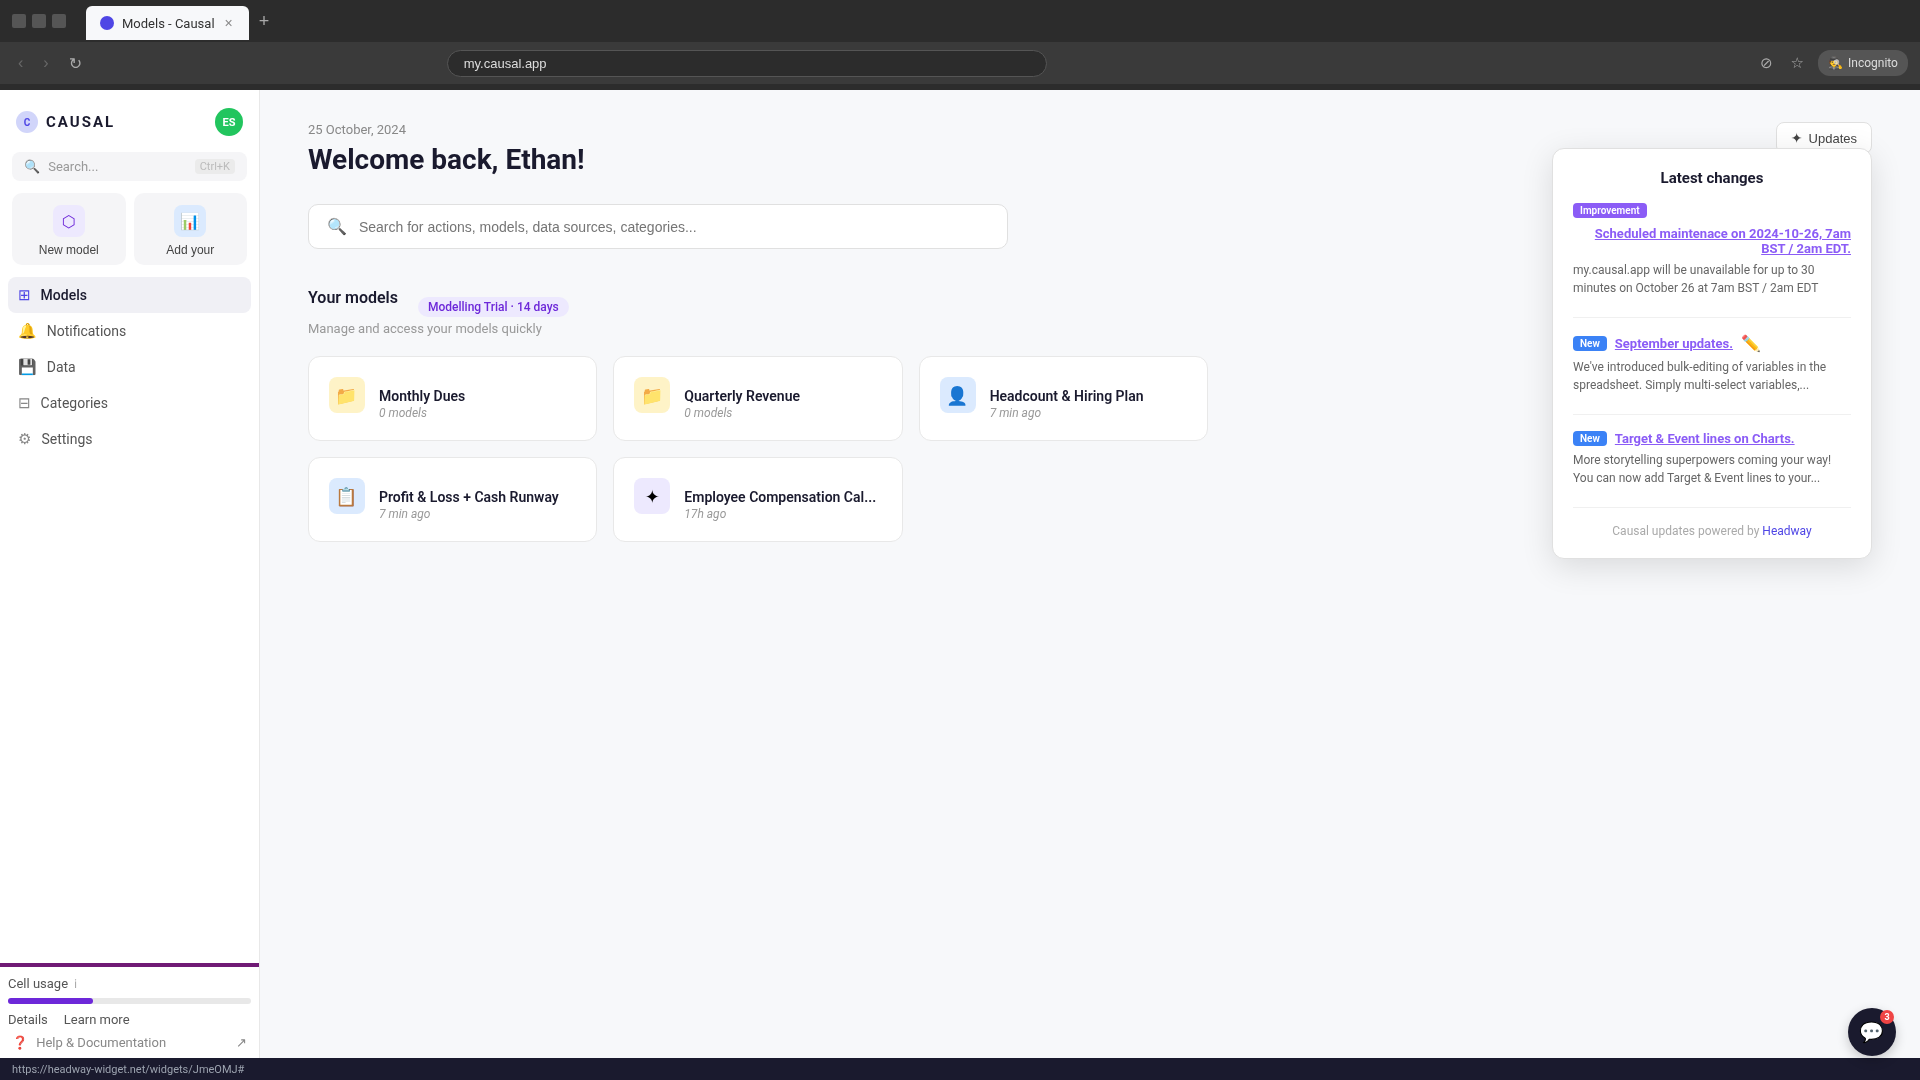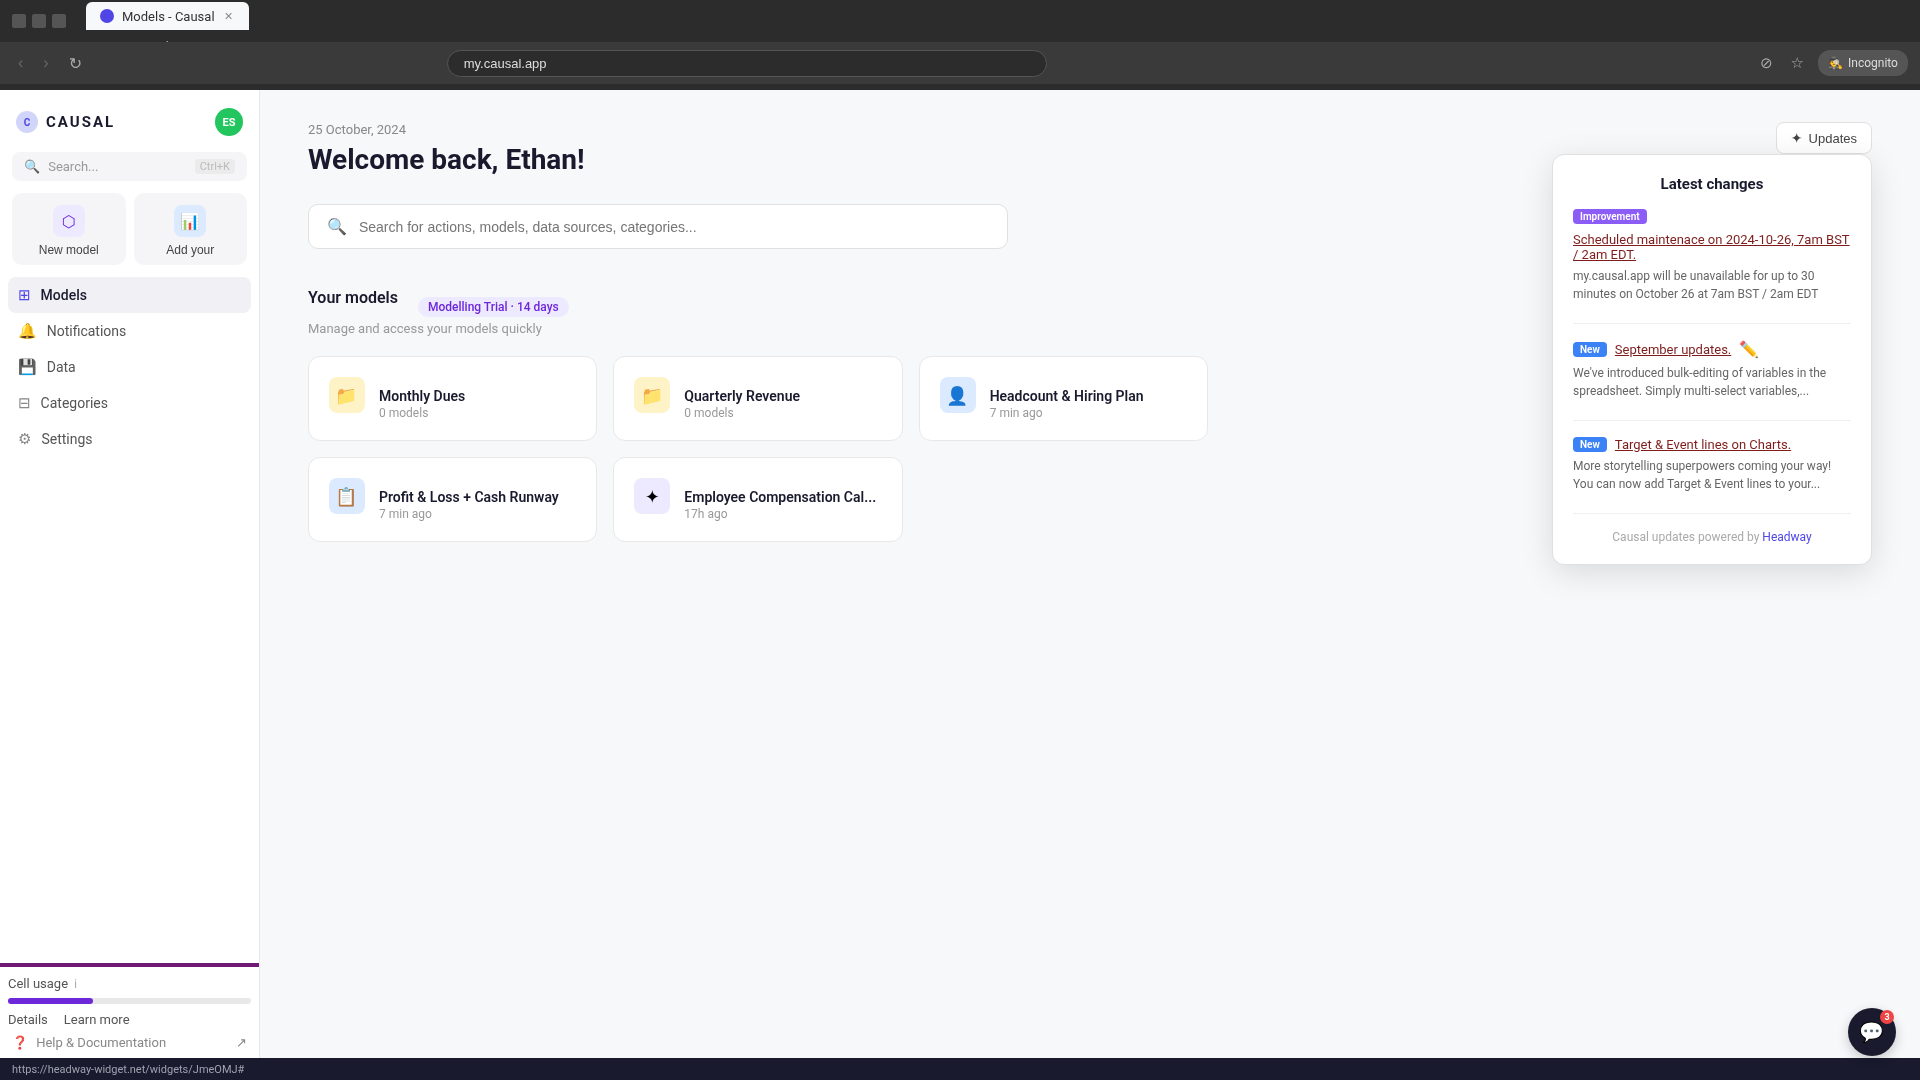--- a/index.html
+++ b/index.html
@@ -32,25 +32,24 @@
       gap: 6px;
     }
     .win-btn {
       width: 14px; height: 14px;
       border-radius: 2px;
       background: #555;
       border: none;
     }
     .tab-bar {
       display: flex;
-      align-items: center;
+      align-items: flex-end;
       padding: 0 12px;
       height: 38px;
       gap: 2px;
-      flex-direction: column;
     }
     .tab-active {
       background: #f7f8fa;
       border-radius: 6px 6px 0 0;
       padding: 6px 14px;
       display: flex;
       align-items: center;
       gap: 8px;
       font-size: 13px;
       color: #333;
@@ -380,20 +379,21 @@
     .model-card-name {
       font-size: 14px;
       font-weight: 600;
       color: #1a1a2e;
       margin-bottom: 2px;
       margin-top: 11px;
     }
     .model-card-meta {
       font-size: 12px;
       color: #999;
+      font-style: italic;
     }
 
     
     .updates-btn {
       position: absolute;
       top: 32px;
       right: 48px;
       background: #fff;
       border: 1px solid #e0e0e0;
       border-radius: 8px;
@@ -403,21 +403,21 @@
       align-items: center;
       gap: 6px;
       font-size: 13px;
       color: #444;
     }
     .updates-icon { font-size: 14px; }
 
     
     .latest-changes-panel {
       position: absolute;
-      top: 64px;
+      top: 58px;
       right: 48px;
       width: 320px;
       background: #fff;
       border: 1px solid #e0e0e0;
       border-radius: 12px;
       box-shadow: 0 8px 32px rgba(0,0,0,0.12);
       padding: 20px;
       z-index: 100;
     }
     .panel-title {
@@ -451,24 +451,25 @@
     .badge-new {
       background: #3b82f6;
       color: white;
       font-size: 10px;
       font-weight: 600;
       border-radius: 4px;
       padding: 2px 7px;
     }
     .change-title-link {
       font-size: 13px;
-      color: #7f1d1d;
-      font-weight: 400;
+      color: #8b5cf6;
+      font-weight: 700;
       text-decoration: underline;
       cursor: pointer;
+      text-align: right;
     }
     .change-body {
       font-size: 12px;
       color: #666;
       line-height: 1.5;
     }
     .panel-footer {
       text-align: center;
       font-size: 12px;
       color: #aaa;

